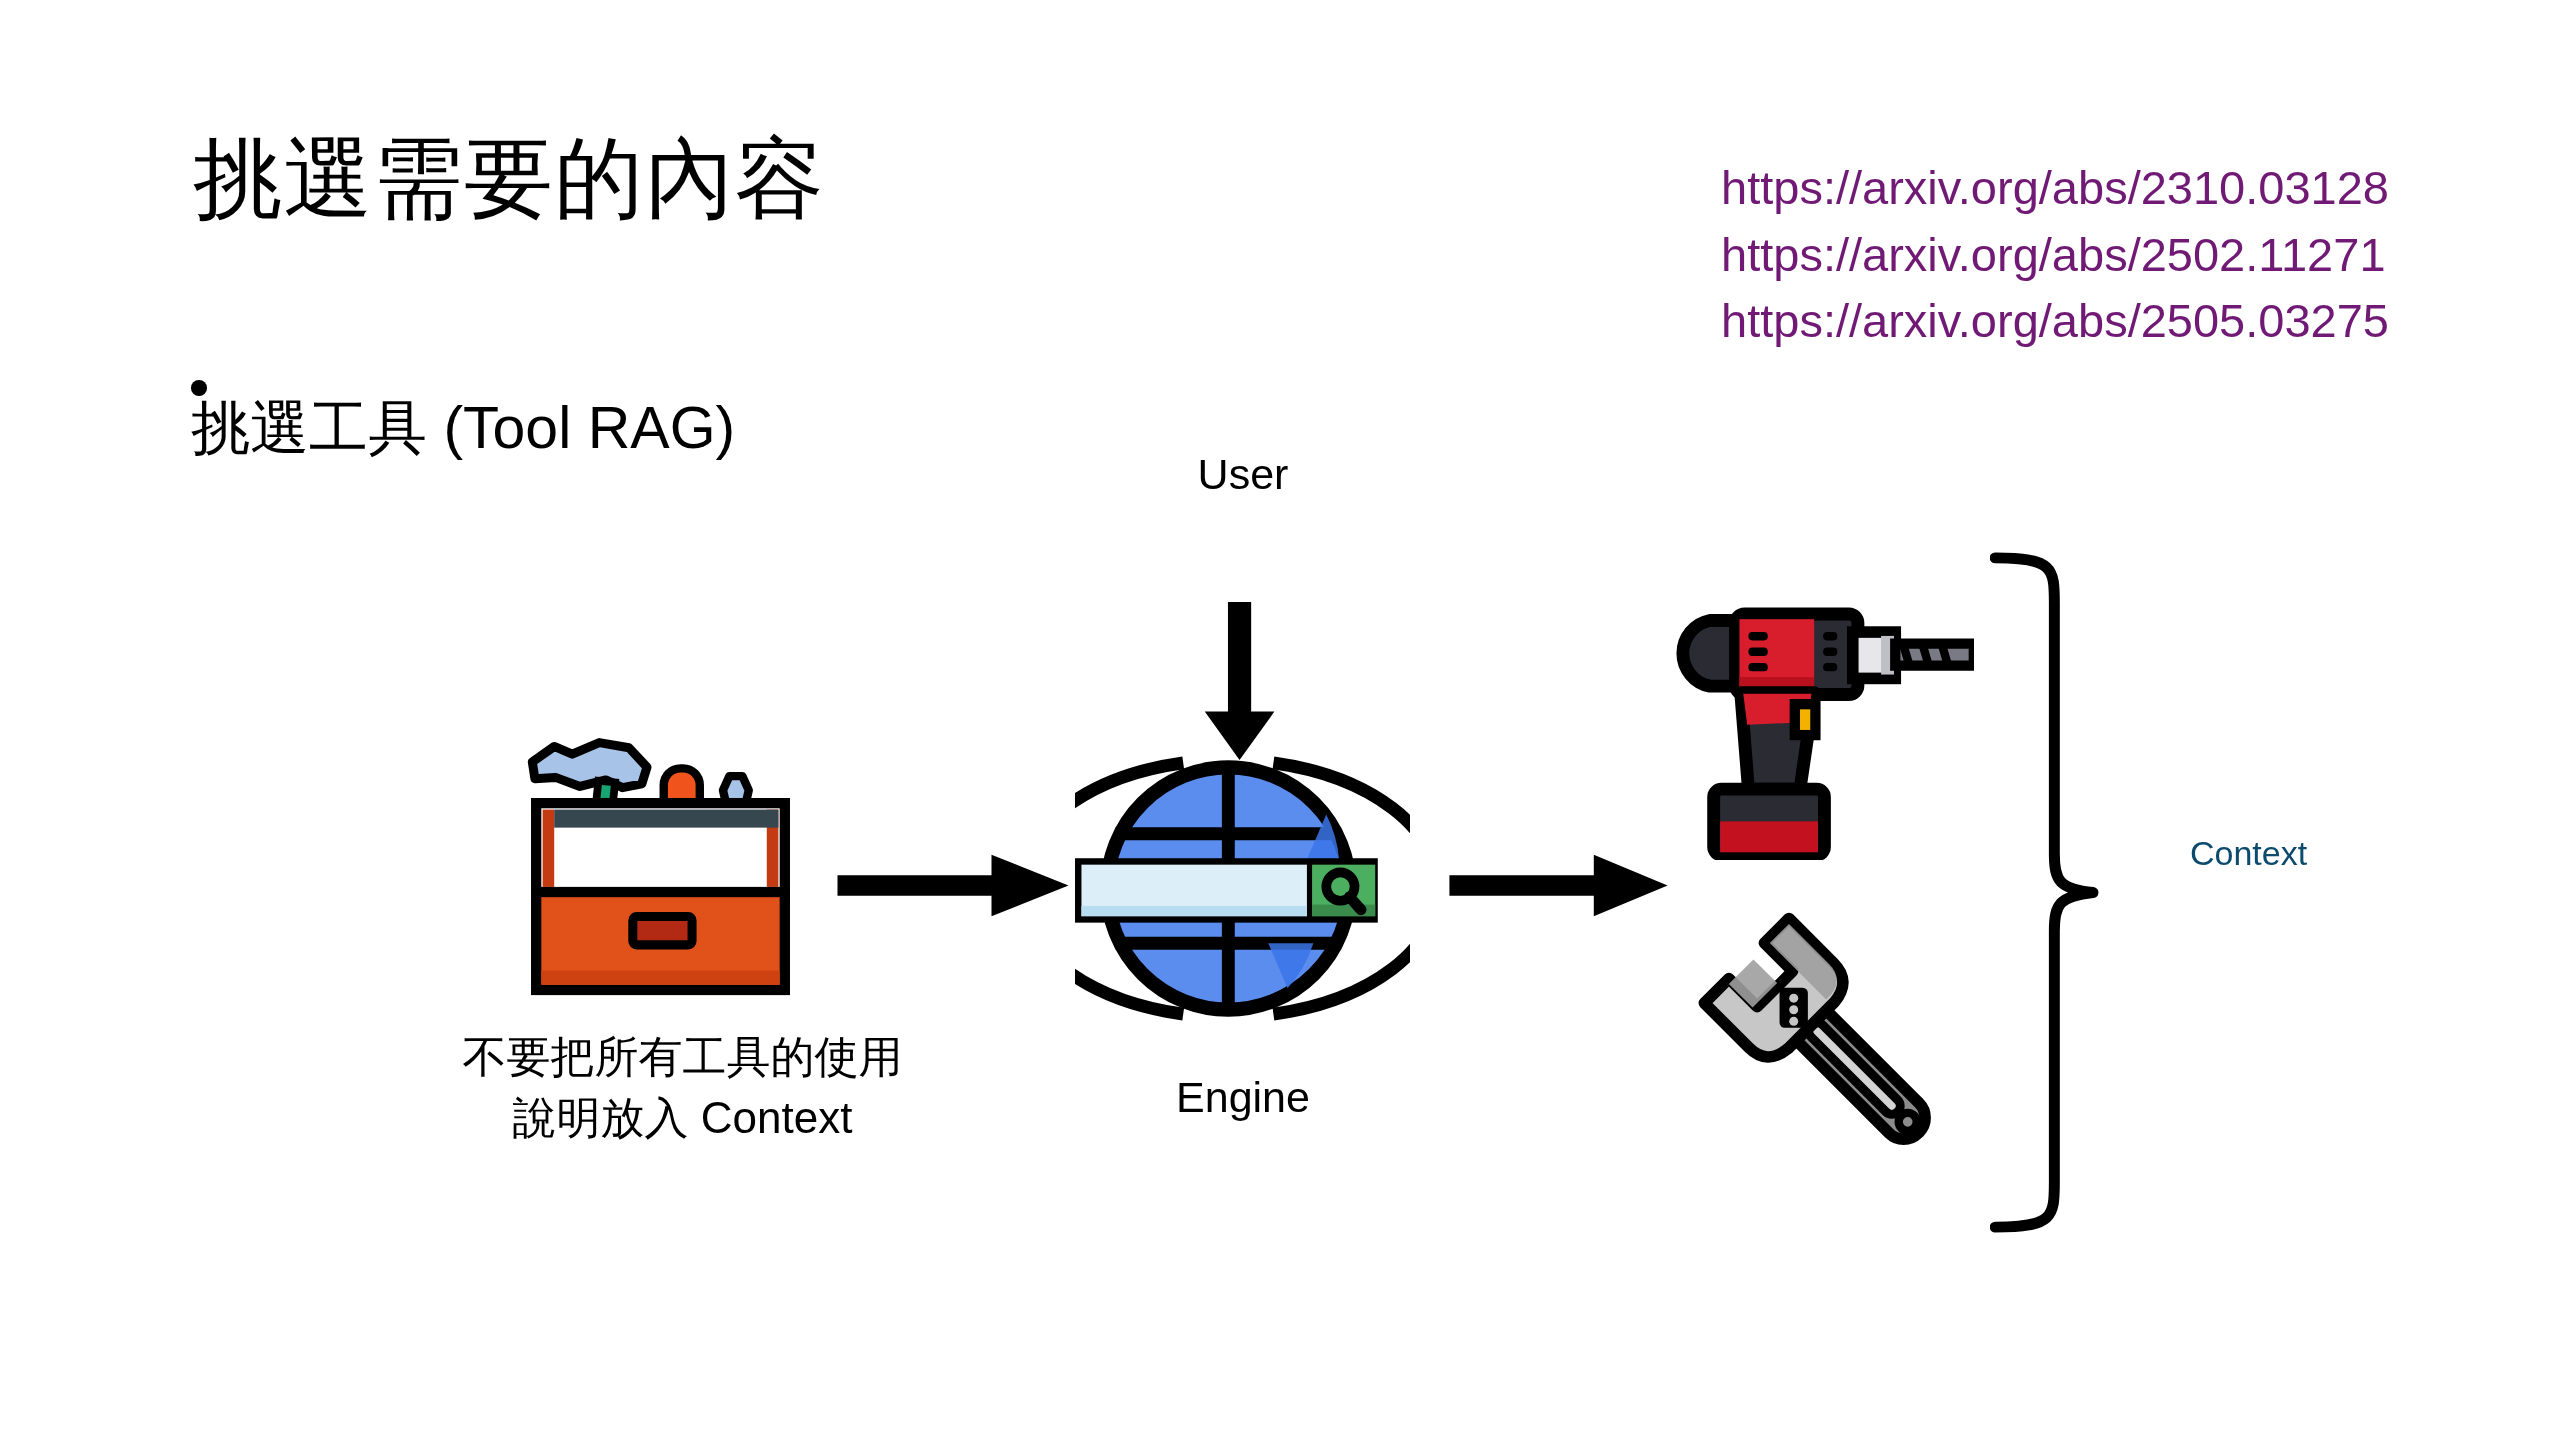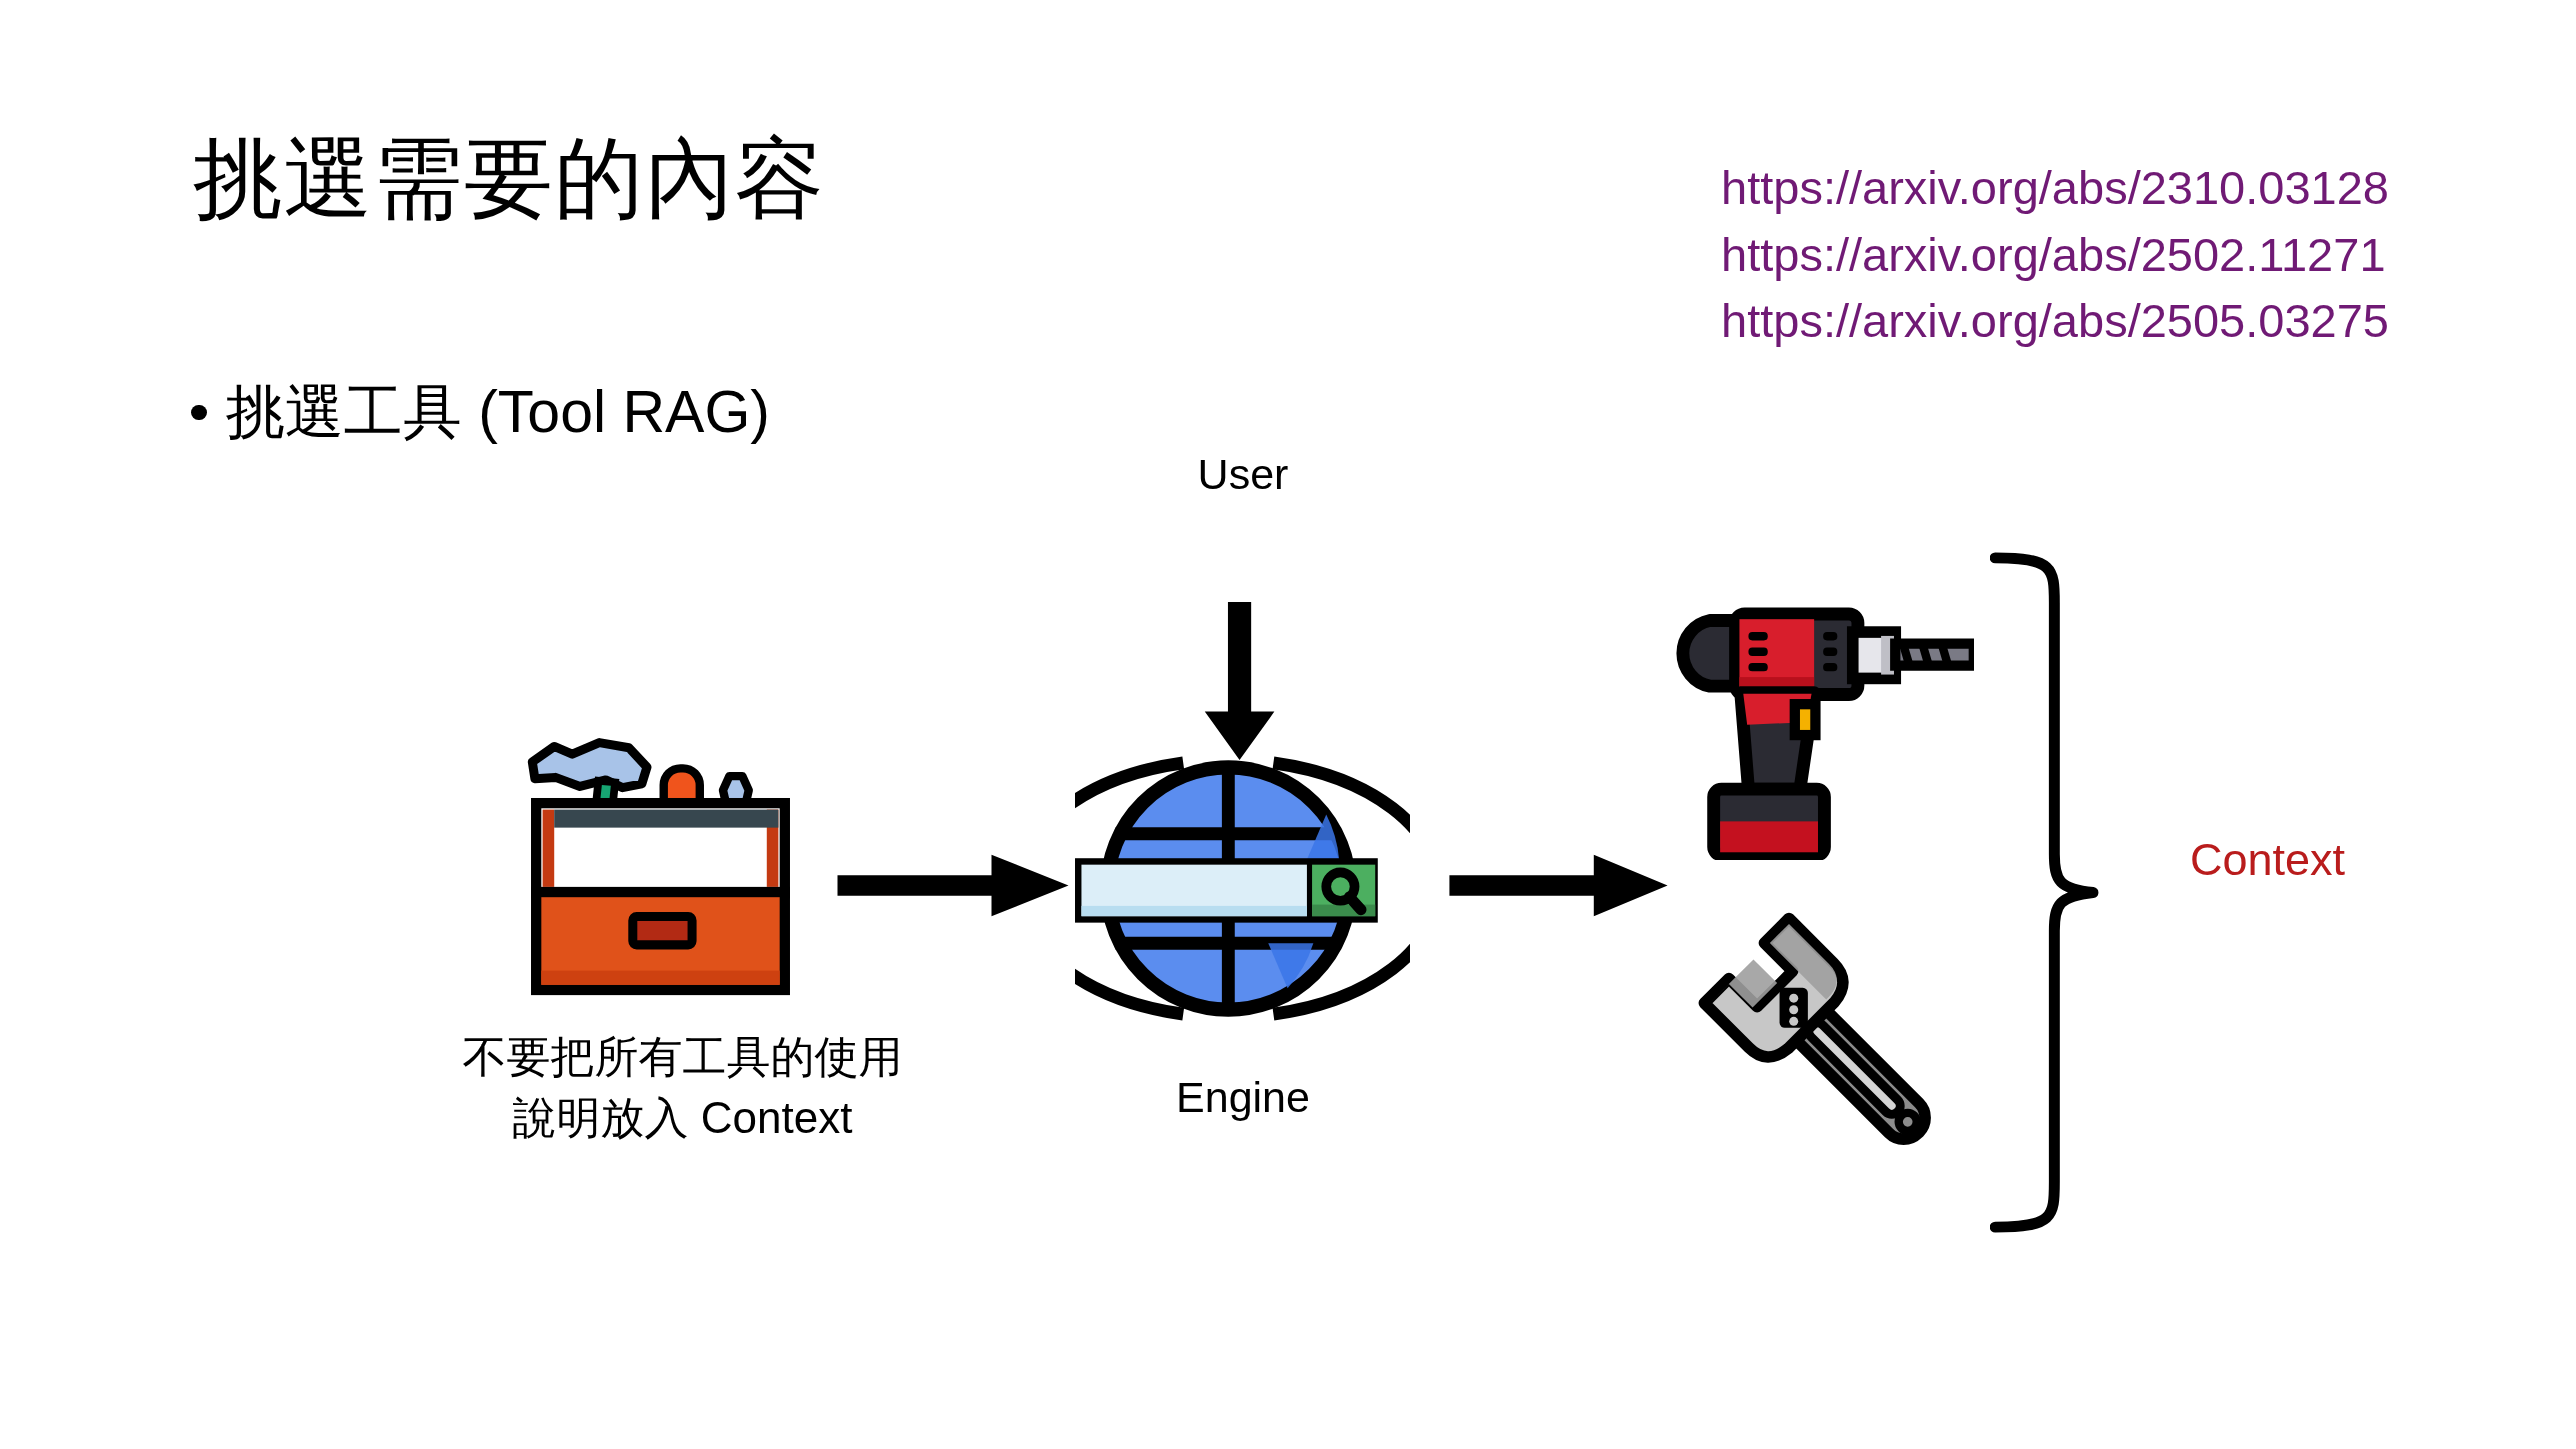--- a/index.html
+++ b/index.html
@@ -41,22 +41,22 @@
     white-space: nowrap;
   }
   #reference-links .ref-line { display: block; }
 
   
   #bullet-row {
     position: absolute;
     left: 191px;
     top: 380px;
     display: flex;
-    align-items: center;
-    white-space: nowrap;
+    white-space: nowrap;
+    flex-direction: column;
   }
   #bullet-row .bullet-dot {
     width: 15.5px;
     height: 15.5px;
     border-radius: 50%;
     background: #000;
     margin-right: 19.3px;
     flex: 0 0 auto;
   }
   #bullet-row .bullet-text {
@@ -96,22 +96,22 @@
     color: #000;
     text-align: center;
     white-space: nowrap;
   }
   #toolbox-caption .cap-line { display: block; }
 
   #context-label {
     position: absolute;
     left: 2190px;
     top: 834px;
-    font-size: 45px;
-    color: #b91c1c;
+    font-size: 34px;
+    color: #0c4a6e;
     white-space: nowrap;
   }
 
   
   .arrow-h {
     position: absolute;
     height: 77px;
   }
   #arrow-toolbox-to-engine { left: 837px; top: 847px; width: 232px; }
   #arrow-engine-to-tools  { left: 1449px; top: 847px; width: 219px; }

